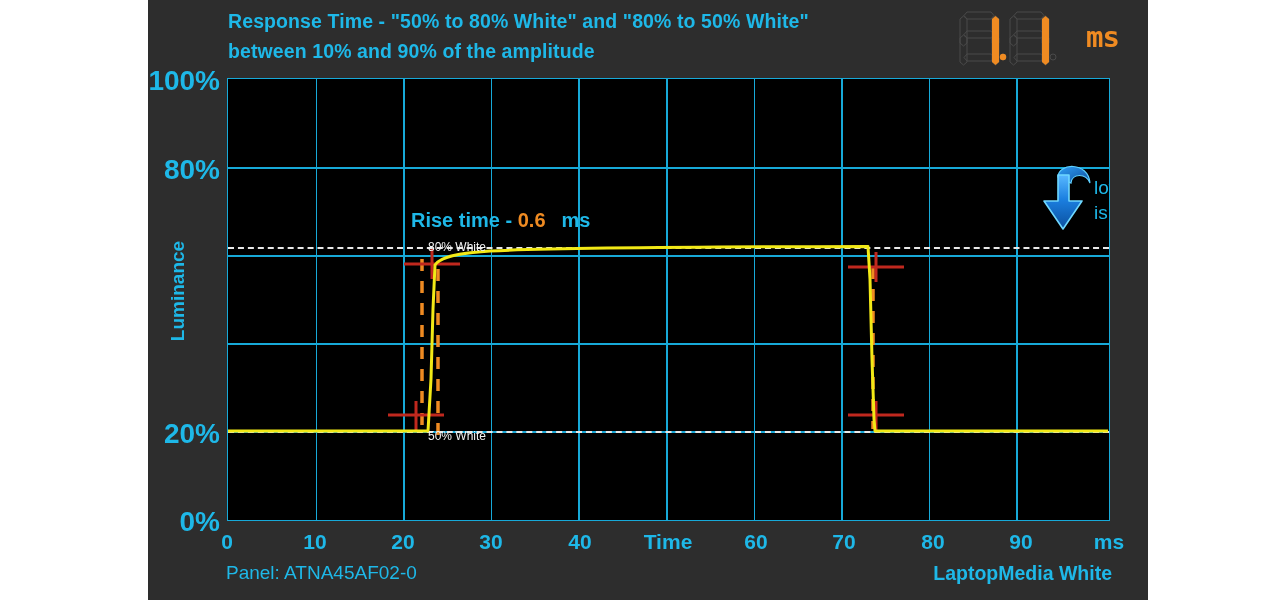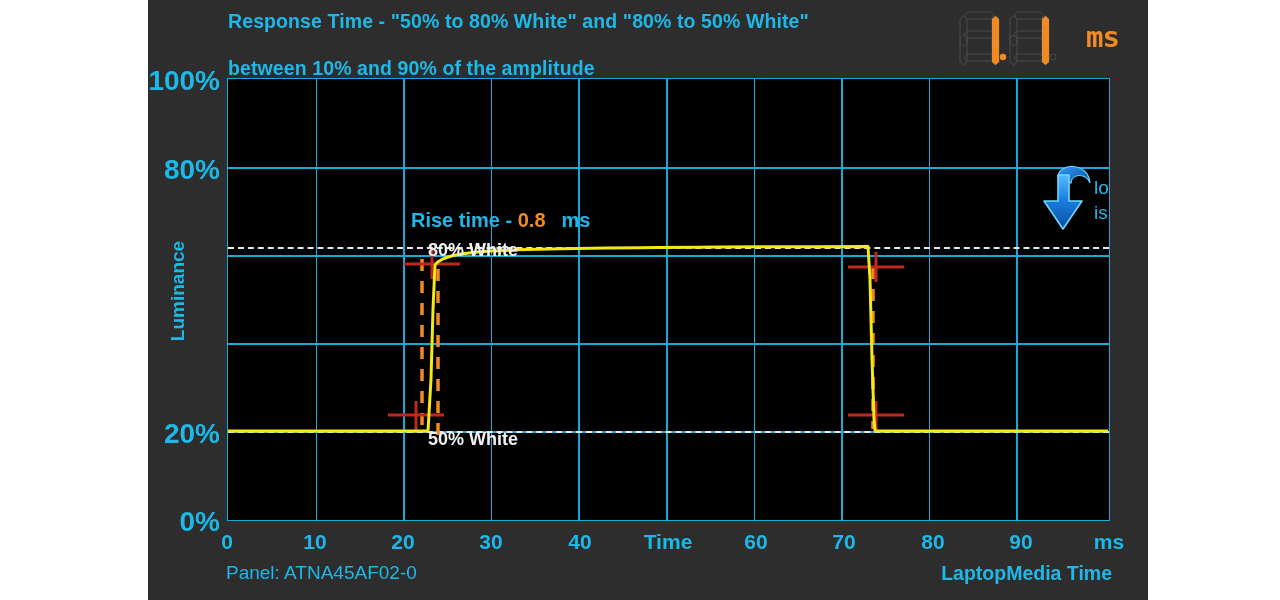--- a/index.html
+++ b/index.html
@@ -15,21 +15,21 @@
     position:absolute;left:148px;top:0;width:1000px;height:600px;
     background:#2d2d2d;
   }
 
   
   .title{
     position:absolute;left:80px;top:6px;width:700px;
     color:#1eb8e8;font-size:19.5px;font-weight:bold;line-height:30px;
     letter-spacing:.1px;
   }
-  .title .l2{display:block;margin-top:17px;}
+  .title .l2{display:block;}
 
   
   .seg-readout{
     position:absolute;left:810px;top:8px;width:185px;height:58px;
   }
   .seg-svg{position:absolute;left:0;top:0;}
   .seg-ms{
     position:absolute;left:128px;top:12px;
     color:#ef8b22;font-size:29px;font-weight:bold;
     font-family:"DejaVu Sans Mono", monospace;
@@ -72,21 +72,21 @@
 
   
   .ann{
     position:absolute;font-size:20px;font-weight:bold;color:#1eb8e8;
     white-space:nowrap;
   }
   .ann .val{color:#ef8b22;}
   .ann .unit{color:#1eb8e8;margin-left:16px;}
 
   .wlab{
-    position:absolute;font-size:18px;font-weight:bold;color:#f2f2f2;
+    position:absolute;font-size:12px;font-weight:normal;color:#f2f2f2;
     white-space:nowrap;
   }
 
   
   .badge{
     position:absolute;left:800px;top:80px;width:162px;height:83px;
   }
   .badge-txt{
     position:absolute;left:66px;top:16px;
     color:#1eb8e8;font-size:19px;line-height:25px;white-space:nowrap;
@@ -227,21 +227,21 @@
           <path d="M 0 352
                    L 200 352
                    L 203 300 L 205 230 L 207 186
                    C 212 178, 230 174, 262 172
                    C 320 169, 420 168, 640 167.5
                    L 642 200 L 644 280 L 646 340 L 647 352
                    L 880 352" fill="none" stroke="#f2e916" stroke-width="3" stroke-linejoin="round" stroke-linecap="round"></path>
         </svg>
 
         <div class="ann" style="left:183px;top:130px;">
-          <span>Rise time - </span><span class="val">0.8</span><span class="unit">ms</span>
+          <span>Rise time - </span><span class="val">0.6</span><span class="unit">ms</span>
         </div>
 
 
         <div class="wlab" style="left:200px;top:161px;">80% White</div>
         <div class="wlab" style="left:200px;top:337px;margin-top:13px;">50% White</div>
 
         <div class="badge">
           <svg width="70" height="80" viewBox="0 0 70 80" style="position:absolute;left:0;top:0;">
             <defs>
               <linearGradient id="arrGrad" x1="0" y1="0" x2="0" y2="1">
@@ -261,16 +261,16 @@
           <div class="badge-txt">
             <div>lower</div>
             <div>is better</div>
           </div>
         </div>
 
       </div>
     </div>
 
     <div class="foot-left">Panel: ATNA45AF02-0</div>
-    <div class="foot-right">LaptopMedia Time</div>
+    <div class="foot-right">LaptopMedia White</div>
 
   </div>
 </div>
 
 </body></html>

